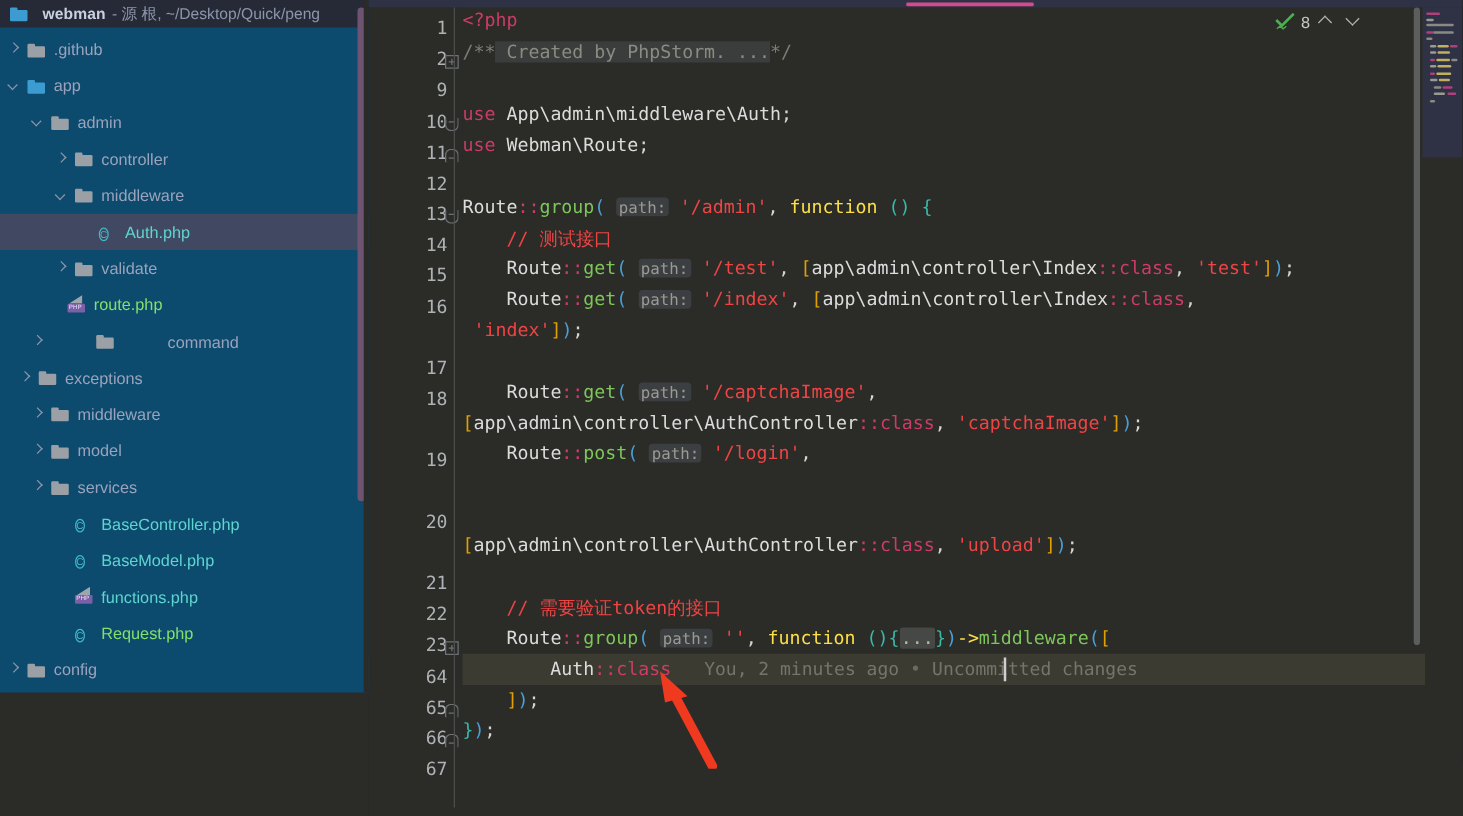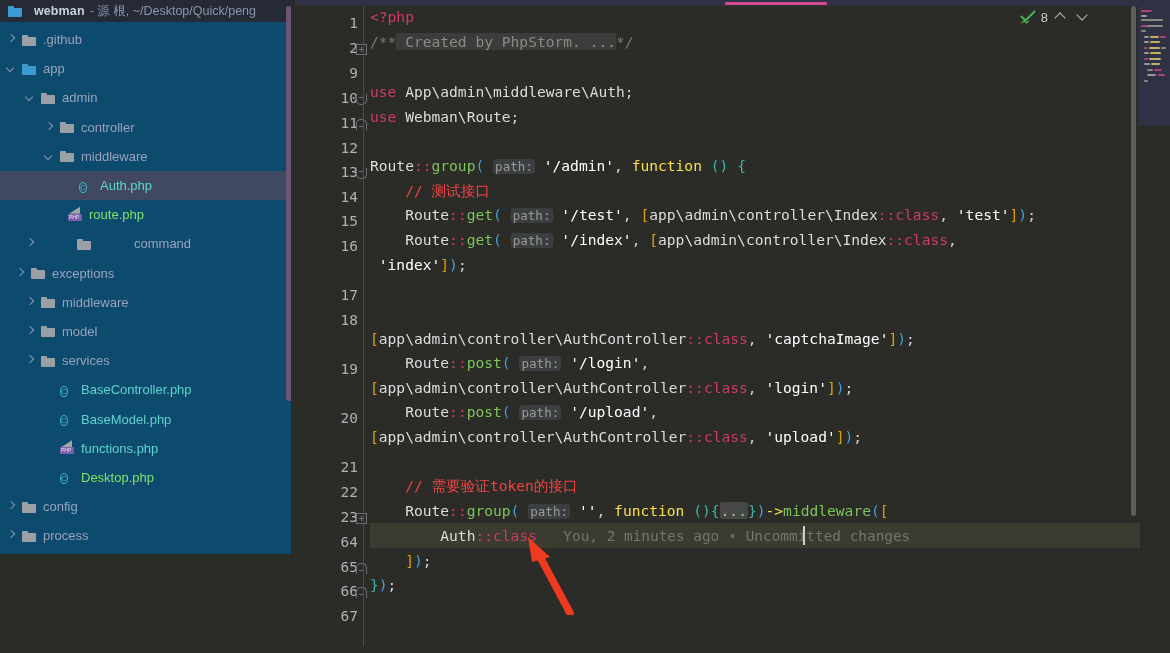--- a/index.html
+++ b/index.html
@@ -135,21 +135,21 @@
     width: 800px; height: 647px;
     font-family: "DejaVu Sans Mono", monospace;
     font-size: 14.6px;
     white-space: pre;
   }
   .cl { position: absolute; left: 0; color: #d4d4d4; }
 
   .kw   { color:#cc3c66; }
   .kw2  { color:#fde047; }
   .fn   { color:#7ec65a; }
-  .str  { color:#ffffff; }
+  .str  { color:#ef4444; }
   .cmt  { color:#ef4444; }
   .doc  { color:#7d7d74; }
   .punc { color:#d4d4d4; }
   .brk  { color:#dfa000; }
   .paren{ color:#4a9fd4; }
   .teal { color:#3ab8a8; }
   .white{ color:#dcdcdc; }
   .hint {
     background:#3c3f41; color:#9b9b93; border-radius:3px;
     padding:0 2px; font-size:12.6px;
@@ -266,21 +266,31 @@
               <span class="body"></span>
             </span>
           </span>
           <span class="label ">middleware</span>
         </div>
         <div class="row sel" style="padding-left: 63px;">
           <span class="chev none"></span>
           <span class="ico"><span class="cls">C</span></span>
           <span class="label cyan">Auth.php</span>
         </div>
-        <div class="row" style="padding-left: 52px;">
+        <div class="row" style="padding-left: 44px;">
+          <span class="chev"></span>
+          <span class="ico">
+            <span class="folder">
+              <span class="tab-b"></span>
+              <span class="body"></span>
+            </span>
+          </span>
+          <span class="label ">validate</span>
+        </div>
+        <div class="row" style="padding-left: 38px;">
           <span class="chev none"></span>
           <span class="ico"><span class="phpf"><span class="top"></span><span class="bot"></span></span></span>
           <span class="label green">route.php</span>
         </div>
         <div class="row" style="padding-left: 25px; gap: 36px;">
           <span class="chev"></span>
           <span class="ico">
             <span class="folder">
               <span class="tab-b"></span>
               <span class="body"></span>
@@ -339,21 +349,21 @@
           <span class="label cyan">BaseModel.php</span>
         </div>
         <div class="row" style="padding-left: 44px;">
           <span class="chev none"></span>
           <span class="ico"><span class="phpf"><span class="top"></span><span class="bot"></span></span></span>
           <span class="label cyan">functions.php</span>
         </div>
         <div class="row" style="padding-left: 44px;">
           <span class="chev none"></span>
           <span class="ico"><span class="cls">C</span></span>
-          <span class="label green">Desktop.php</span>
+          <span class="label green">Request.php</span>
         </div>
         <div class="row" style="padding-left: 6px;">
           <span class="chev"></span>
           <span class="ico">
             <span class="folder">
               <span class="tab-b"></span>
               <span class="body"></span>
             </span>
           </span>
           <span class="label ">config</span>
@@ -438,26 +448,25 @@
 
       <div class="cl" style="top:151px"><span class="white">Route</span><span class="kw">::</span><span class="fn">group</span><span class="paren">(</span> <span class="hint">path:</span> <span class="str">'/admin'</span><span class="punc">,</span> <span class="kw2">function</span> <span class="teal">()</span> <span class="teal">{</span></div>
 
       <div class="cl" style="top:176px">    <span class="cmt">// 测试接口</span></div>
 
       <div class="cl" style="top:200px">    <span class="white">Route</span><span class="kw">::</span><span class="fn">get</span><span class="paren">(</span> <span class="hint">path:</span> <span class="str">'/test'</span><span class="punc">,</span> <span class="brk">[</span><span class="white">app\admin\controller\Index</span><span class="kw">::class</span><span class="punc">,</span> <span class="str">'test'</span><span class="brk">]</span><span class="paren">)</span><span class="punc">;</span></div>
 
       <div class="cl" style="top:225px">    <span class="white">Route</span><span class="kw">::</span><span class="fn">get</span><span class="paren">(</span> <span class="hint">path:</span> <span class="str">'/index'</span><span class="punc">,</span> <span class="brk">[</span><span class="white">app\admin\controller\Index</span><span class="kw">::class</span><span class="punc">,</span></div>
       <div class="cl" style="top:250px"> <span class="str">'index'</span><span class="brk">]</span><span class="paren">)</span><span class="punc">;</span></div>
 
+      <div class="cl" style="top:299px">    <span class="white">Route</span><span class="kw">::</span><span class="fn">get</span><span class="paren">(</span> <span class="hint">path:</span> <span class="str">'/captchaImage'</span><span class="punc">,</span></div>
       <div class="cl" style="top:324px"><span class="brk">[</span><span class="white">app\admin\controller\AuthController</span><span class="kw">::class</span><span class="punc">,</span> <span class="str">'captchaImage'</span><span class="brk">]</span><span class="paren">)</span><span class="punc">;</span></div>
 
       <div class="cl" style="top:348px">    <span class="white">Route</span><span class="kw">::</span><span class="fn">post</span><span class="paren">(</span> <span class="hint">path:</span> <span class="str">'/login'</span><span class="punc">,</span></div>
-      <div class="cl" style="top:373px"><span class="brk">[</span><span class="white">app\admin\controller\AuthController</span><span class="kw">::class</span><span class="punc">,</span> <span class="str">'login'</span><span class="brk">]</span><span class="paren">)</span><span class="punc">;</span></div>
-
-      <div class="cl" style="top:397px">    <span class="white">Route</span><span class="kw">::</span><span class="fn">post</span><span class="paren">(</span> <span class="hint">path:</span> <span class="str">'/upload'</span><span class="punc">,</span></div>
+
       <div class="cl" style="top:422px"><span class="brk">[</span><span class="white">app\admin\controller\AuthController</span><span class="kw">::class</span><span class="punc">,</span> <span class="str">'upload'</span><span class="brk">]</span><span class="paren">)</span><span class="punc">;</span></div>
 
       <div class="cl" style="top:471px">    <span class="cmt">// 需要验证token的接口</span></div>
 
       <div class="cl" style="top:496px">    <span class="white">Route</span><span class="kw">::</span><span class="fn">group</span><span class="paren">(</span> <span class="hint">path:</span> <span class="str">''</span><span class="punc">,</span> <span class="kw2">function</span> <span class="teal">()</span><span class="teal">{</span><span class="ellip">...</span><span class="teal">}</span><span class="paren">)</span><span class="kw2">-&gt;</span><span class="fn">middleware</span><span class="paren">(</span><span class="brk">[</span></div>
 
       <div class="cl" style="top:521px">        <span class="white">Auth</span><span class="kw">::class</span>   <span class="blame">You, 2 minutes ago</span> <span class="blame-sep">•</span> <span class="blame">Uncommitted changes</span></div>
 
       <div class="cl" style="top:546px">    <span class="brk">]</span><span class="paren">)</span><span class="punc">;</span></div>
       <div class="cl" style="top:570px"><span class="teal">}</span><span class="paren">)</span><span class="punc">;</span></div>

